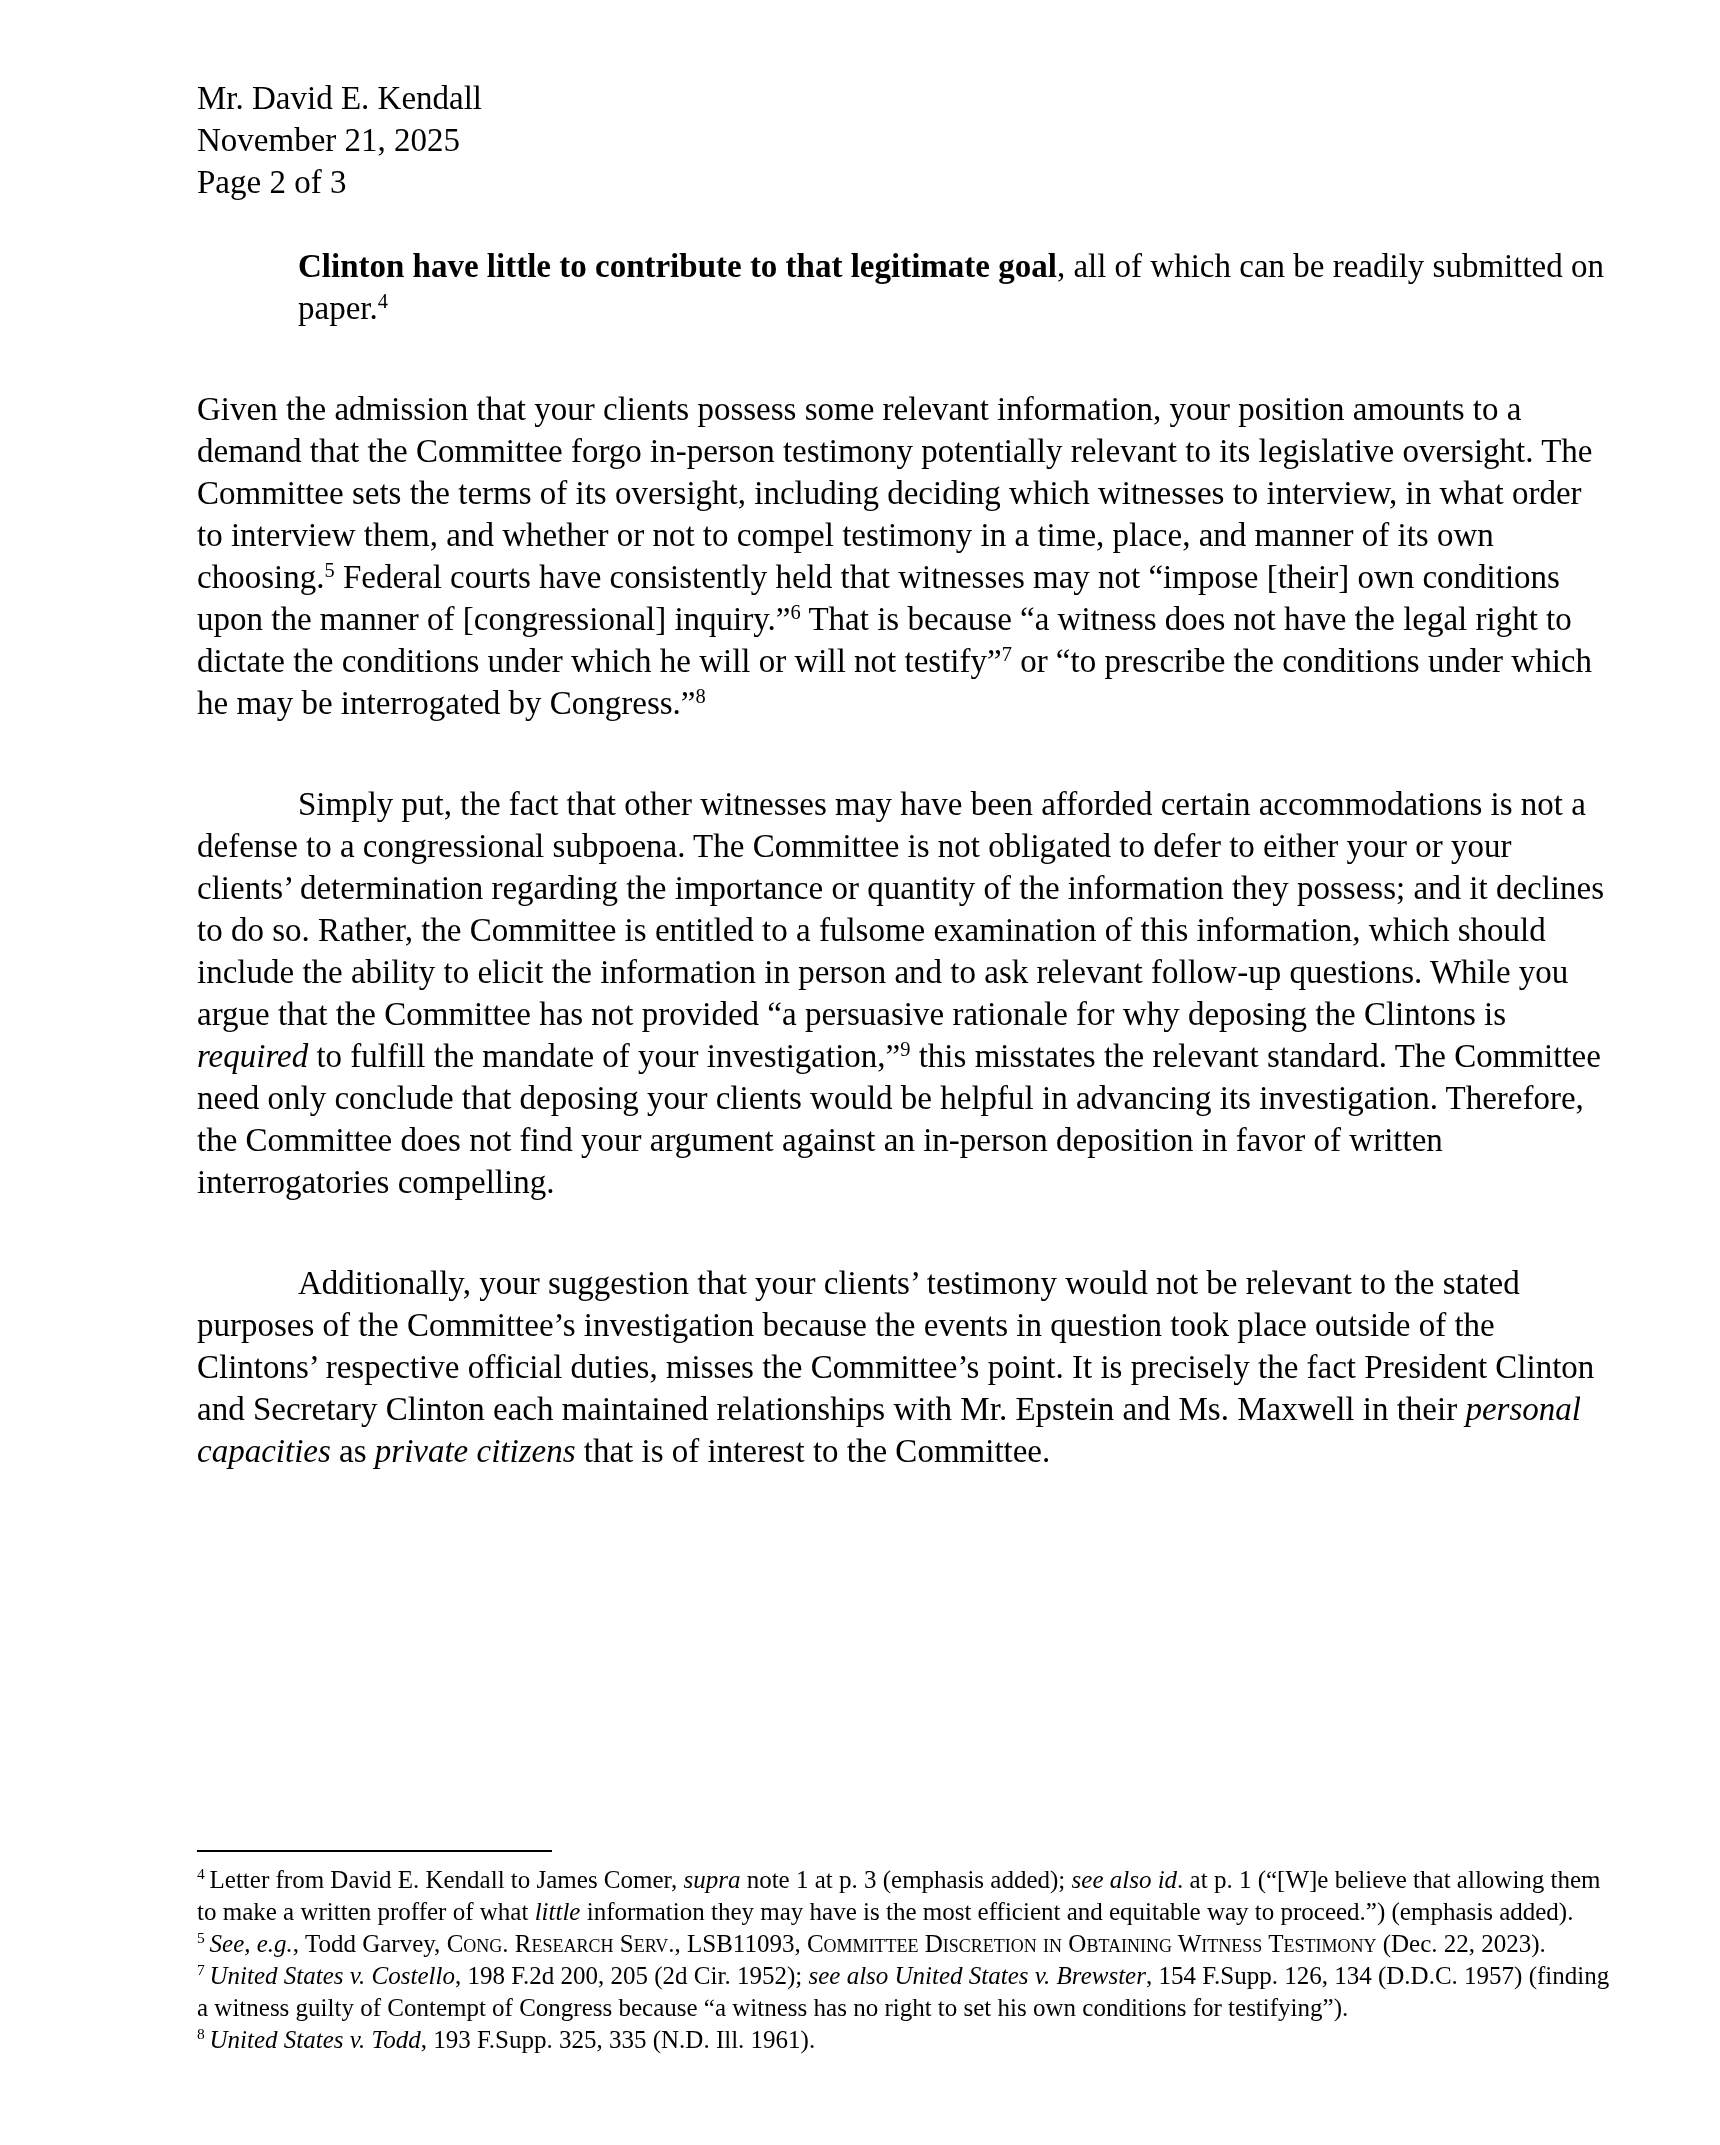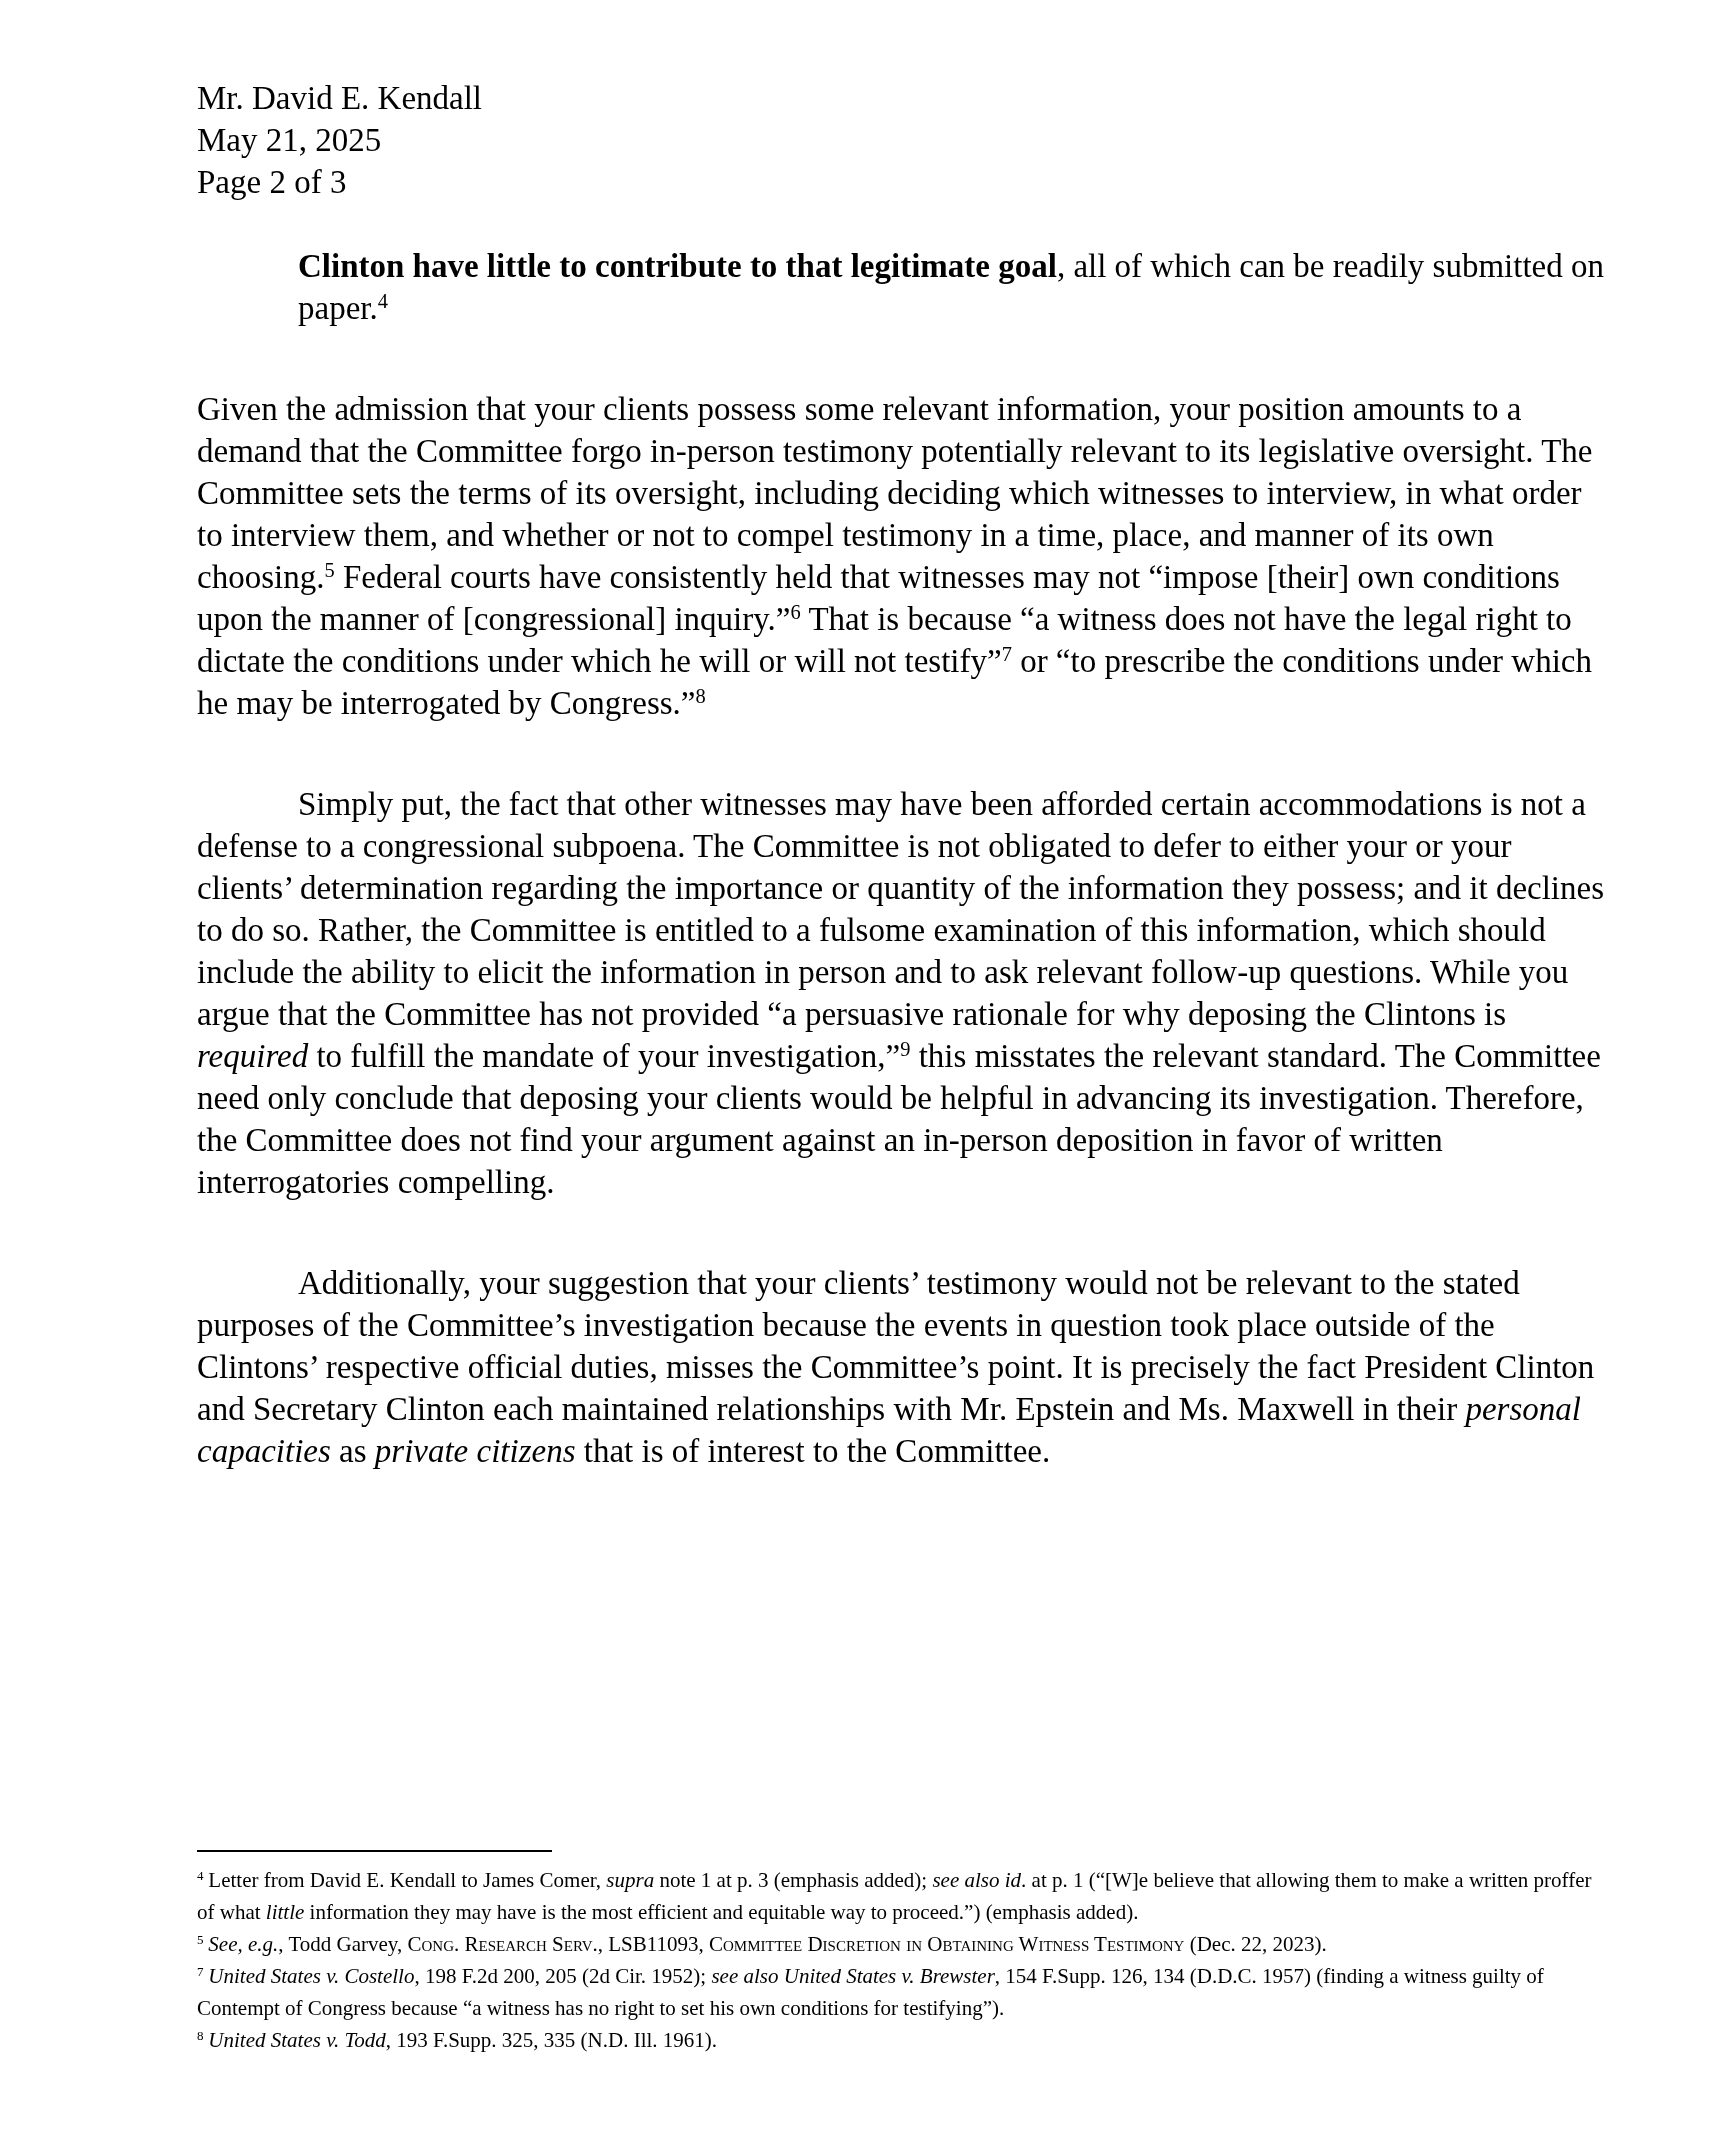--- a/index.html
+++ b/index.html
@@ -33,21 +33,21 @@
     font-weight: normal;
   }
   .para {
     margin: 17px 0 42px 0;
   }
   .para.indent {
     text-indent: 101px;
   }
   .footnote-section {
     margin-top: auto;
-    font-size: 21px;
+    font-size: 25px;
     line-height: 32px;
   }
   .footnote-rule {
     width: 355px;
     border-top: 2.9px solid #000000;
     margin-bottom: 11.6px;
   }
   .footnote {
     margin: 0;
   }
@@ -64,21 +64,21 @@
     top: -0.55em;
   }
 </style>
 </head>
 <body>
 
 <div class="page">
 
   <div class="header-block">
     <div>Mr. David E. Kendall</div>
-    <div>May 21, 2025</div>
+    <div>November 21, 2025</div>
     <div>Page 2 of 3</div>
   </div>
 
   <div class="block-quote"><span class="run-b">Clinton have little to contribute to that legitimate goal</span><span>, all of which can be readily submitted on paper.</span><span class="run-sup">4</span></div>
 
   <div class="para"><span>Given the admission that your clients possess some relevant information, your position amounts to a demand that the Committee forgo in-person testimony potentially relevant to its legislative oversight. The Committee sets the terms of its oversight, including deciding which witnesses to interview, in what order to interview them, and whether or not to compel testimony in a time, place, and manner of its own choosing.</span><span class="run-sup">5</span><span> Federal courts have consistently held that witnesses may not “impose [their] own conditions upon the manner of [congressional] inquiry.”</span><span class="run-sup">6</span><span> That is because “a witness does not have the legal right to dictate the conditions under which he will or will not testify”</span><span class="run-sup">7</span><span> or “to prescribe the conditions under which he may be interrogated by Congress.”</span><span class="run-sup">8</span></div>
 
   <div class="para indent"><span>Simply put, the fact that other witnesses may have been afforded certain accommodations is not a defense to a congressional subpoena. The Committee is not obligated to defer to either your or your clients’ determination regarding the importance or quantity of the information they possess; and it declines to do so. Rather, the Committee is entitled to a fulsome examination of this information, which should include the ability to elicit the information in person and to ask relevant follow-up questions. While you argue that the Committee has not provided “a persuasive rationale for why deposing the Clintons is </span><span class="run-i">required</span><span> to fulfill the mandate of your investigation,”</span><span class="run-sup">9</span><span> this misstates the relevant standard. The Committee need only conclude that deposing your clients would be helpful in advancing its investigation. Therefore, the Committee does not find your argument against an in-person deposition in favor of written interrogatories compelling.</span></div>
 
   <div class="para indent"><span>Additionally, your suggestion that your clients’ testimony would not be relevant to the stated purposes of the Committee’s investigation because the events in question took place outside of the Clintons’ respective official duties, misses the Committee’s point. It is precisely the fact President Clinton and Secretary Clinton each maintained relationships with Mr. Epstein and Ms. Maxwell in their </span><span class="run-i">personal capacities</span><span> as </span><span class="run-i">private citizens</span><span> that is of interest to the Committee.</span></div>

